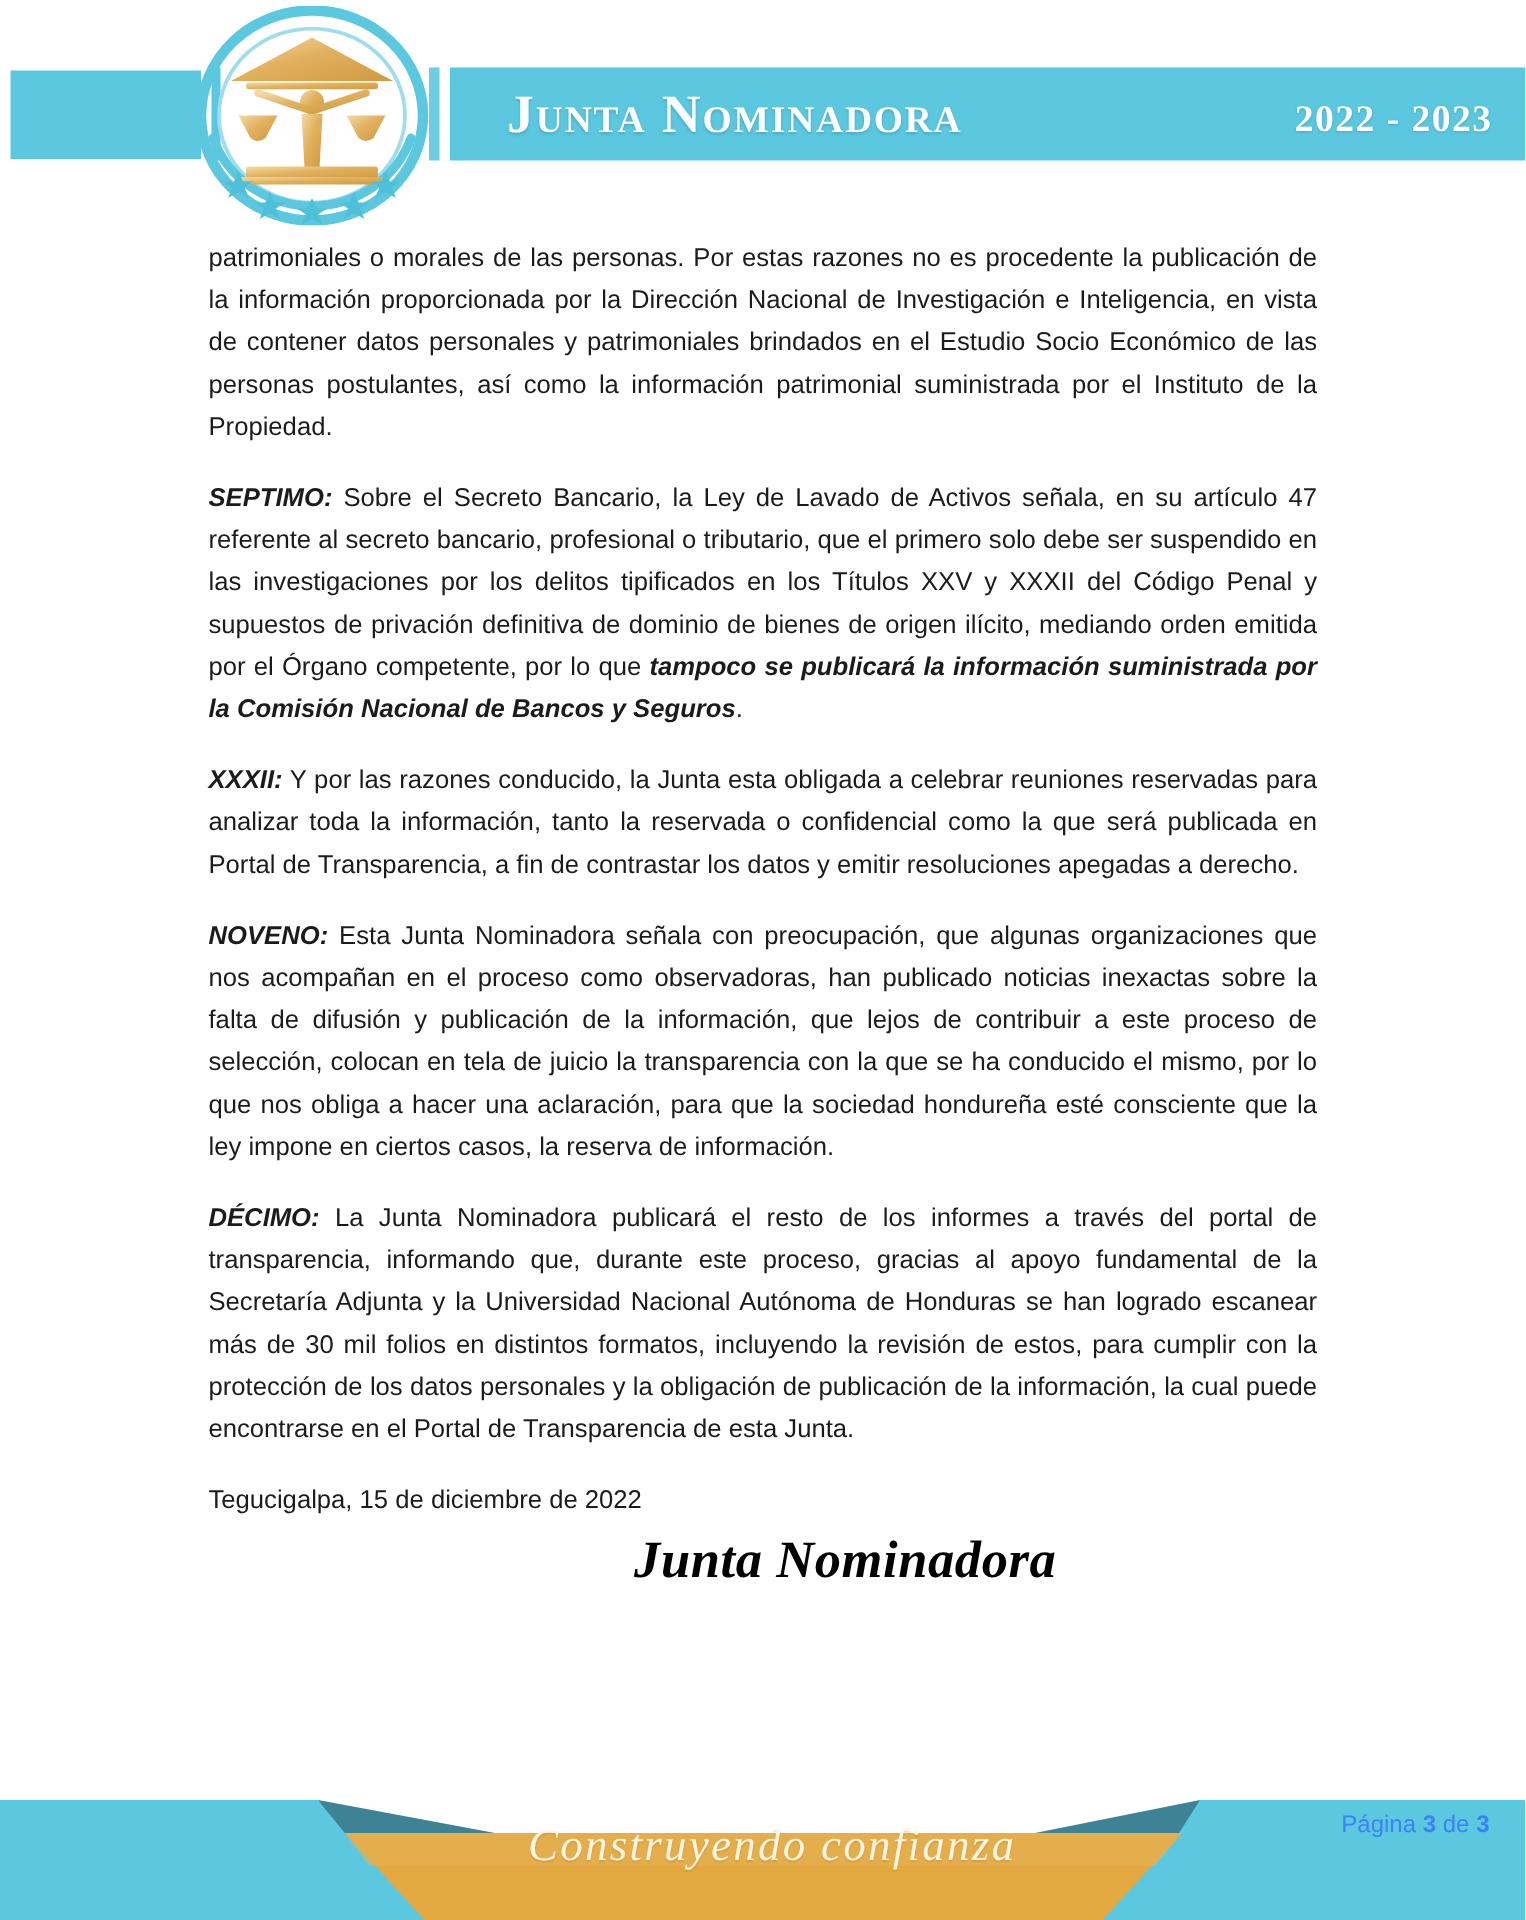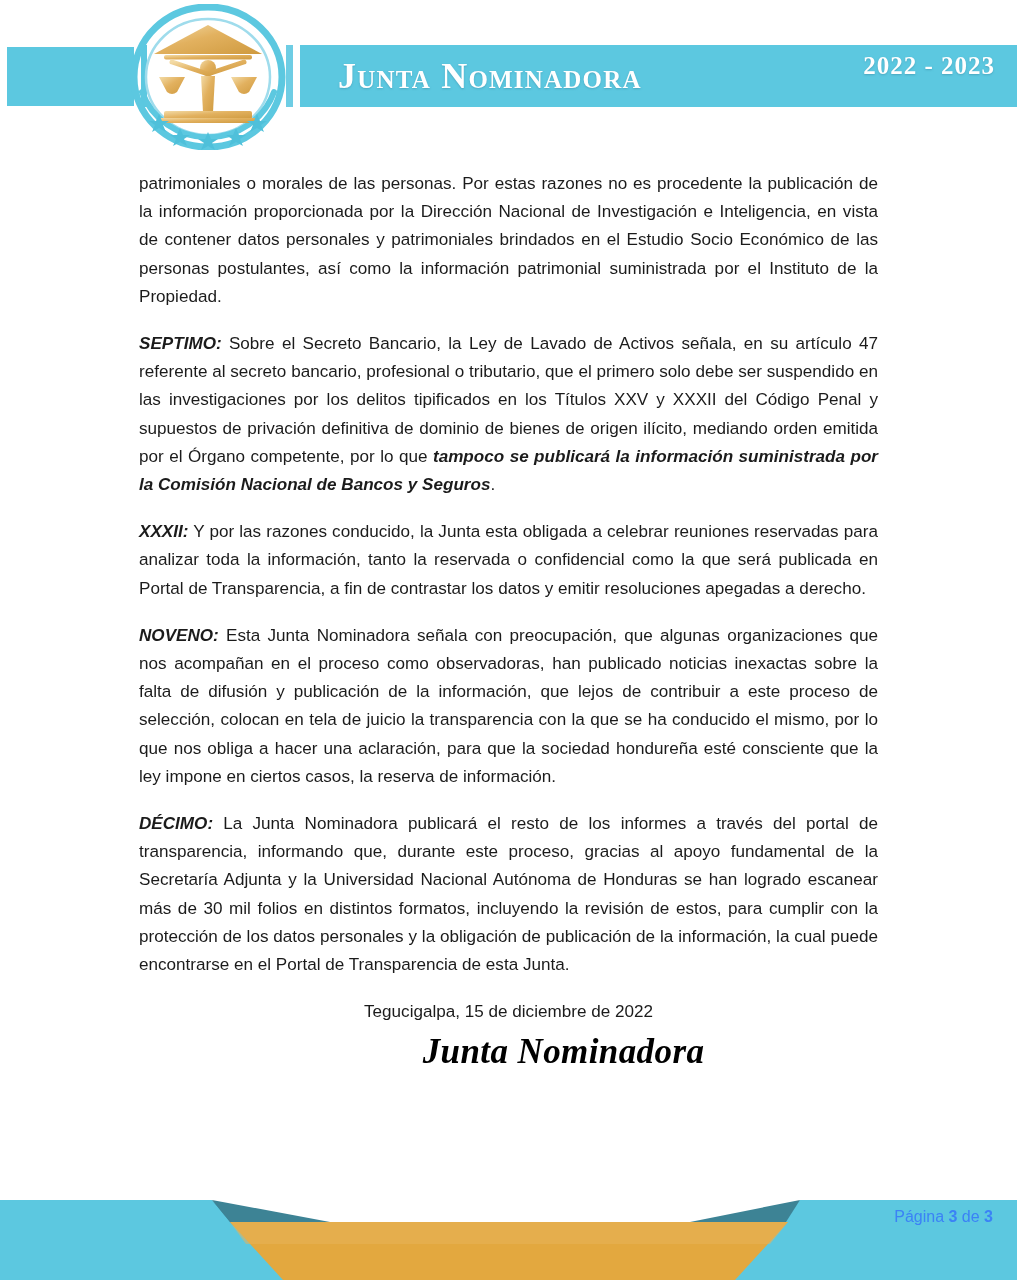--- a/index.html
+++ b/index.html
@@ -54,21 +54,21 @@
     font-weight: bold;
     font-variant: small-caps;
     letter-spacing: 1.2px;
     color: #ffffff;
     text-shadow: 0 1px 2px rgba(60,140,165,0.55);
     line-height: 48px;
     white-space: nowrap;
   }
   .hdr-years {
     position: absolute;
-    right: 22px; top: 48px;
+    right: 22px; top: 62px;
     font-family: "Liberation Serif", serif;
     font-size: 25px;
     font-weight: bold;
     letter-spacing: 1px;
     color: #ffffff;
     text-shadow: 0 1px 2px rgba(60,140,165,0.55);
     line-height: 36px;
     white-space: nowrap;
   }
   .hdr-logo {
@@ -83,33 +83,32 @@
     left: 139px; top: 158px;
     width: 739px;
   }
   .para {
     font-family: "Liberation Sans", sans-serif;
     font-size: 17.1px;
     line-height: 28.2px;
     color: #1b1b1b;
     text-align: justify;
     text-justify: inter-word;
-    margin: 12px 0 19px 0;
+    margin: 0 0 19px 0;
     hyphens: none;
   }
   .lead { font-weight: bold; font-style: italic; }
   .bolditalic { font-weight: bold; font-style: italic; }
 
   .place-line {
     font-family: "Liberation Sans", sans-serif;
     font-size: 17.1px;
     line-height: 28px;
     color: #1b1b1b;
     margin: 13px 0 0 0;
-    text-align: center;
   }
   .signature {
     margin: 6px 0 0 0;
     text-align: center;
     padding-left: 110px;
   }
   .signature span {
     font-family: "Liberation Serif", serif;
     font-style: italic;
     font-weight: bold;
@@ -242,19 +241,20 @@
     <path d="M 1017 18 L 800 18 L 718 98 L 1017 98 Z" fill="#5cc8e0"></path>
 
     <path d="M 212 18 L 290 98 L 230 40 Z" fill="#3e8396" opacity="0.85"></path>
     <path d="M 212 18 L 330 40 L 230 40 Z" fill="#3d8395"></path>
     <path d="M 800 18 L 690 40 L 786 40 Z" fill="#3d8395"></path>
 
     <path d="M 230 40 L 788 40 L 735 98 L 283 98 Z" fill="#e3a83f"></path>
 
     <path d="M 230 40 L 788 40 L 770 62 L 246 62 Z" fill="#e8b25a" opacity="0.55"></path>
   </svg>
+  <div class="footer-tagline">Construyendo confianza</div>
   <div class="footer-page">
     <span>Página</span>
     <b>3</b>
     <span>de</span>
     <b>3</b>
   </div>
 </div>
 
 </body></html>

